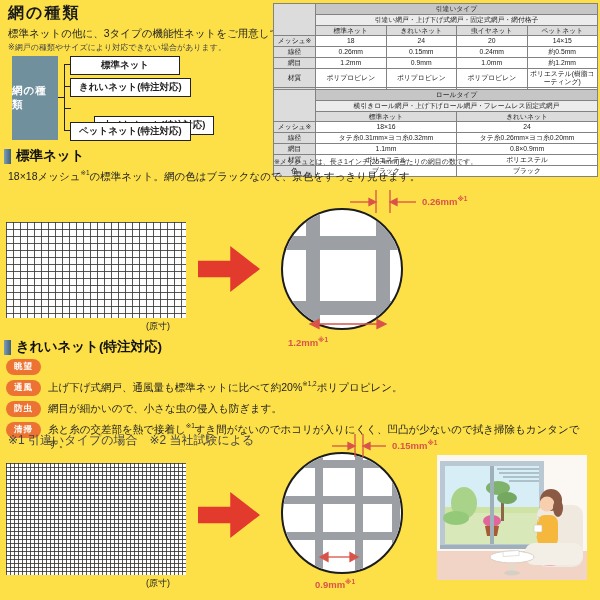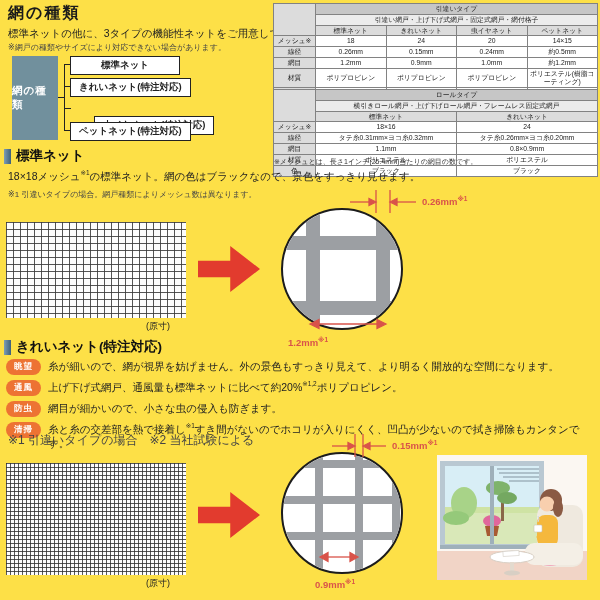--- a/index.html
+++ b/index.html
@@ -187,21 +187,20 @@
     </table>
   <div class="tbl-note">※メッシュとは、長さ1インチ(25.4mm)当たりの網目の数です。</div>
 
   <div class="sec" style="top:147px;">
     <span class="bar"></span>
     <span>標準ネット</span>
   </div>
   <div class="body-txt">
     <span>18×18メッシュ</span><sup>※1</sup><span>の標準ネット。網の色はブラックなので、景色をすっきり見せます。</span>
   </div>
-  <div class="body-note">※1 引違いタイプの場合。網戸種類によりメッシュ数は異なります。</div>
 
   <div class="swatch swatch1"></div>
   <div class="caption" style="left:146px;top:320px;">(原寸)</div>
   <div class="big-arrow" style="top:246px;"></div>
 
   <div class="mag" style="top:186px;">
     <svg width="230" height="170" viewBox="0 0 230 170">
       <defs>
           <clipPath id="c1">
             <circle cx="72" cy="83" r="59"></circle>
@@ -231,21 +230,20 @@
   </div>
 
   <div class="sec" style="top:338px;">
     <span class="bar"></span>
     <span>きれいネット(特注対応)</span>
   </div>
 
   <div class="features">
     <div class="feature">
       <span class="badge">眺望</span>
-      <span><span>糸が細いので、網が視界を妨げません。外の景色もすっきり見えて、より明るく開放的な空間になります。</span><sup></sup><span></span></span>
     </div>
     <div class="feature">
       <span class="badge">通風</span>
       <span><span>上げ下げ式網戸、通風量も標準ネットに比べて約20%</span><sup>※1,2</sup><span>ポリプロピレン。</span></span>
     </div>
     <div class="feature">
       <span class="badge">防虫</span>
       <span><span>網目が細かいので、小さな虫の侵入も防ぎます。</span><sup></sup><span></span></span>
     </div>
     <div class="feature">

